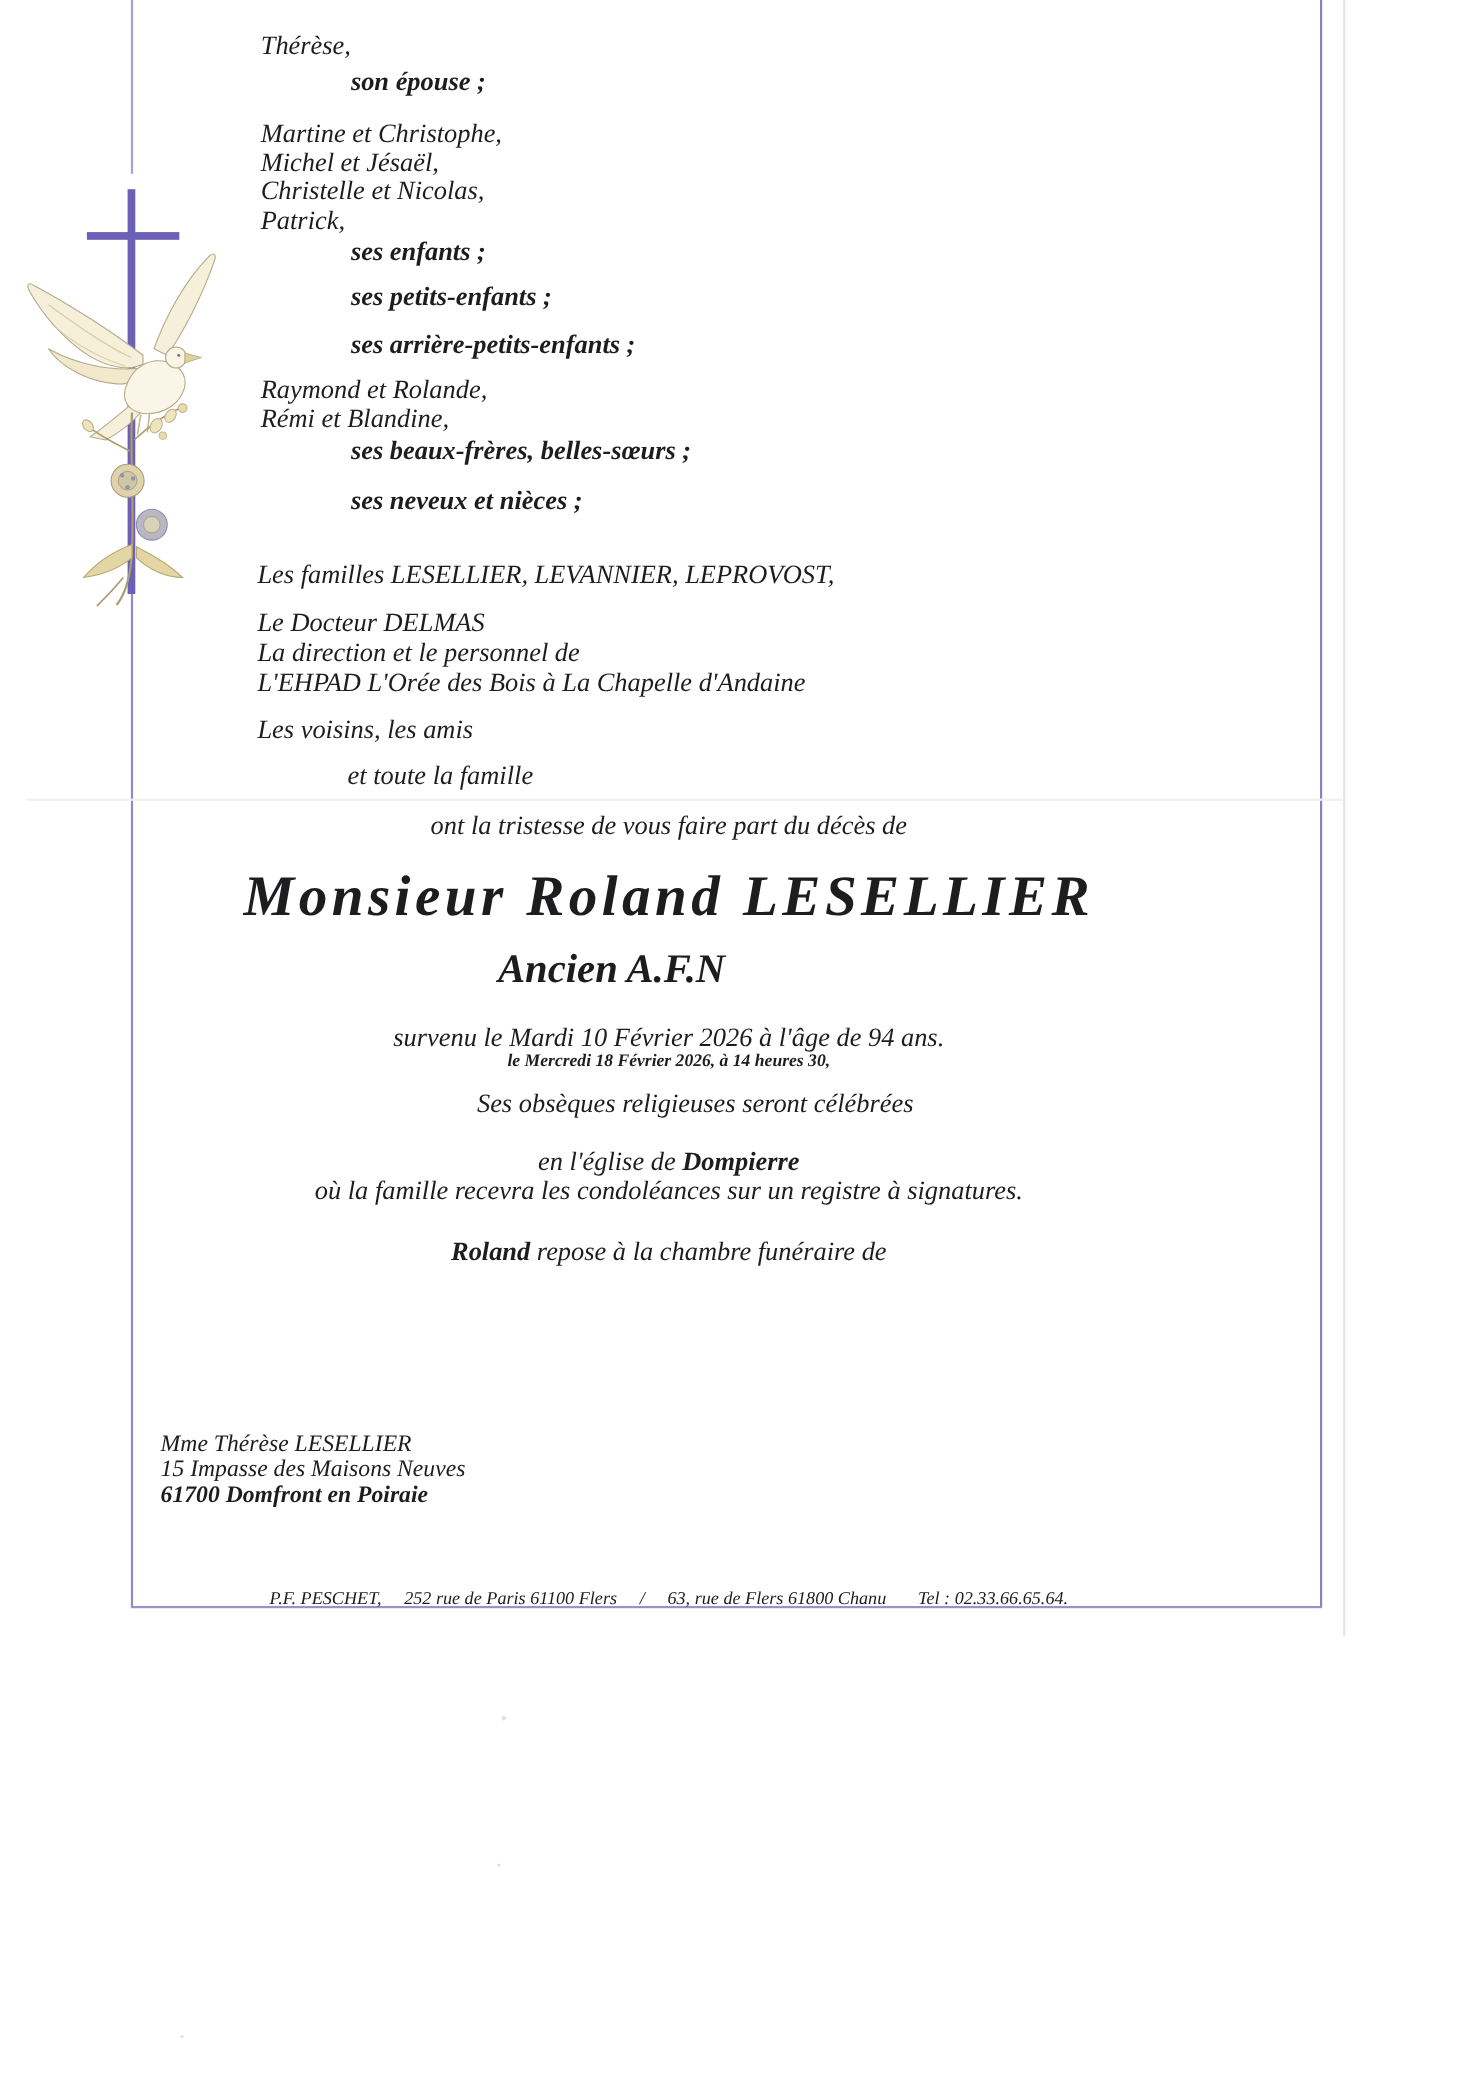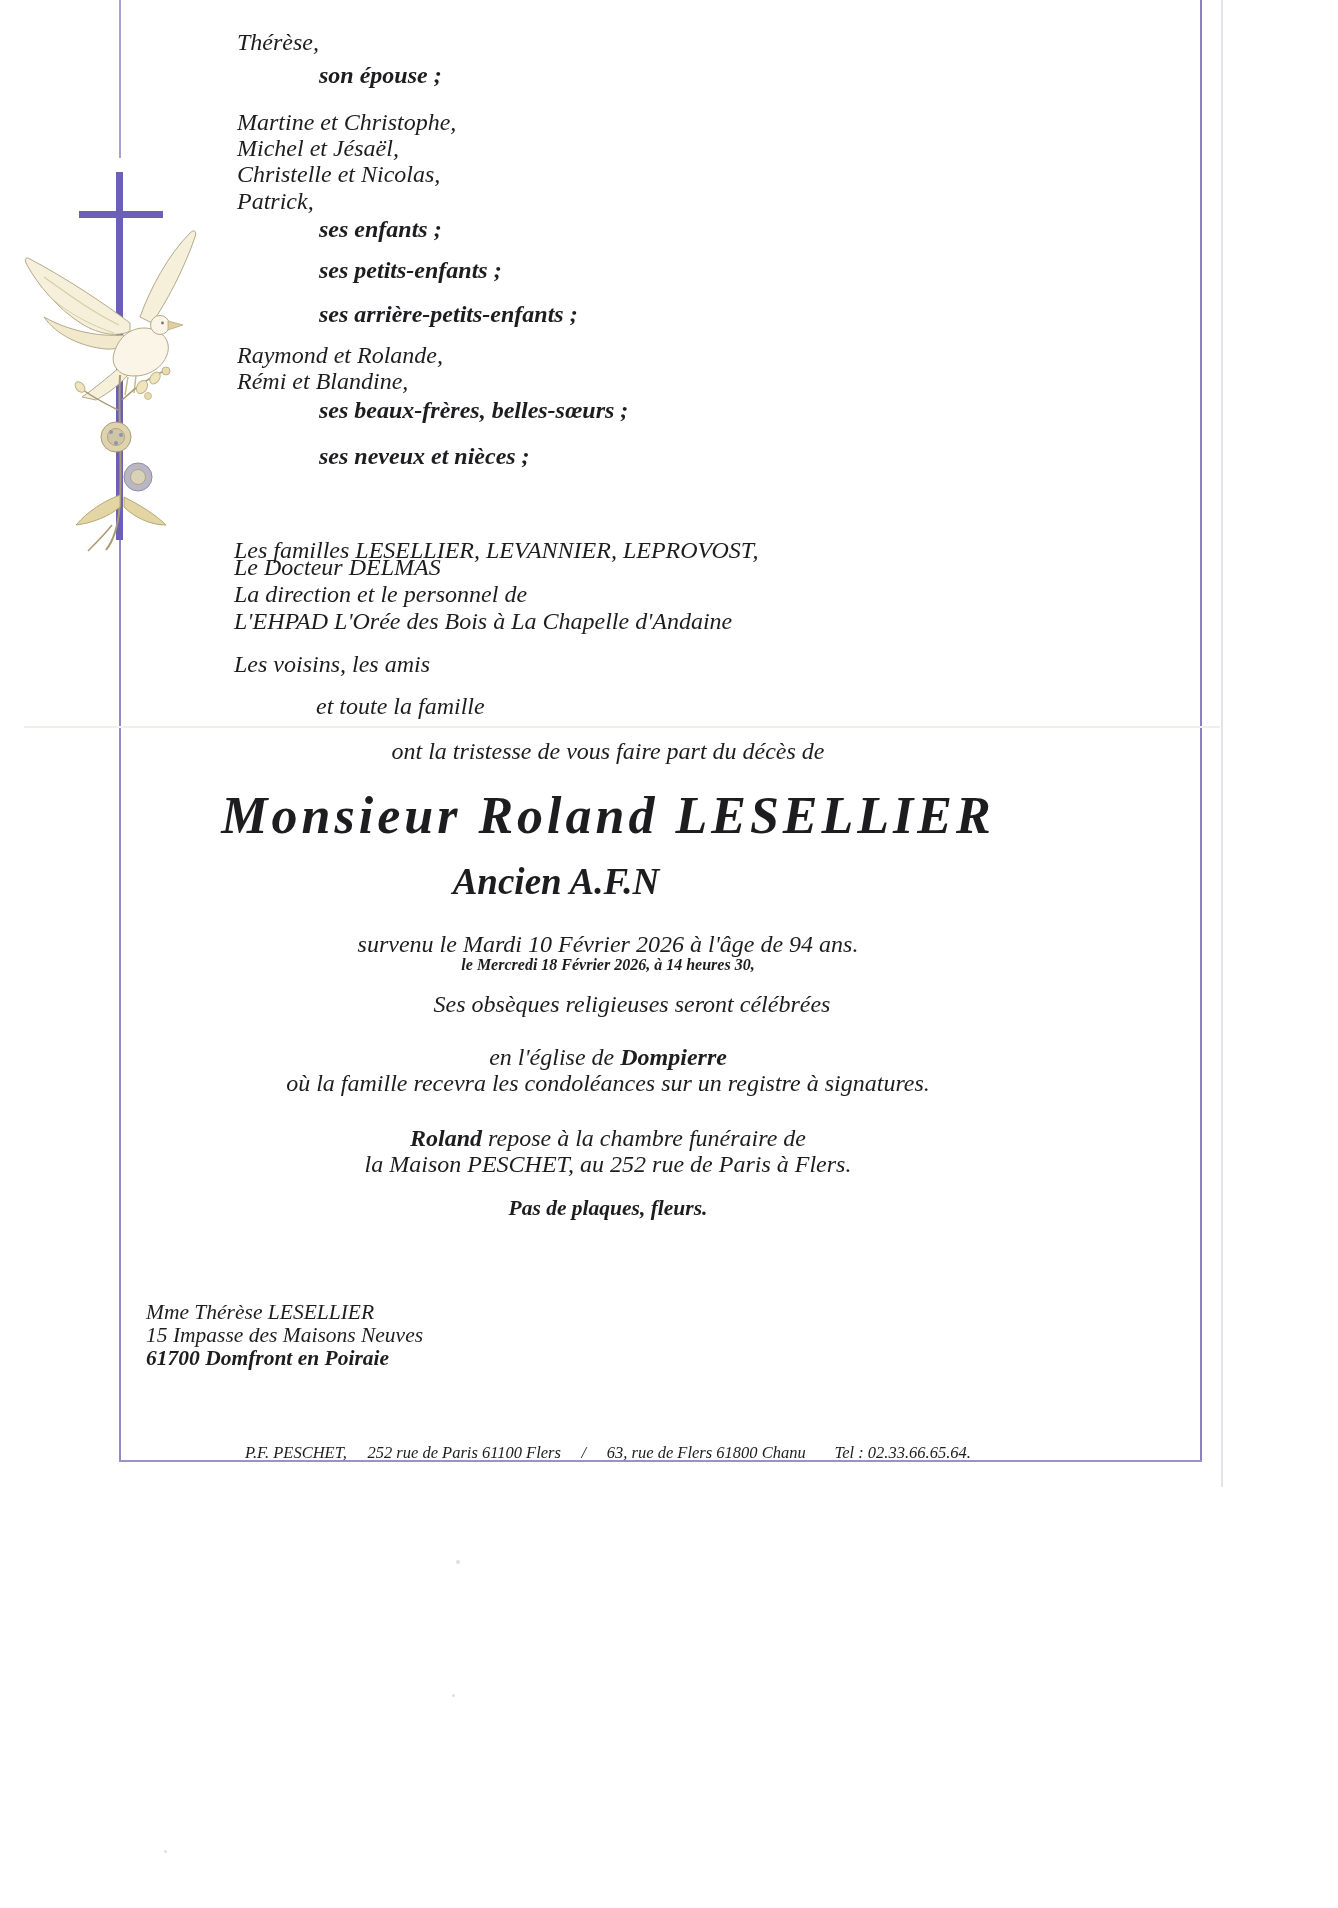--- a/index.html
+++ b/index.html
@@ -18,21 +18,21 @@
   .y-child1{left:213px;top:134px;}
   .y-child2{left:213px;top:160px;}
   .y-child3{left:213px;top:187px;}
   .y-children-rel{left:295px;top:215px;}
   .y-grandchildren{left:295px;top:256px;}
   .y-greatgrand{left:295px;top:300px;}
   .y-inlaw0{left:213px;top:341px;}
   .y-inlaw1{left:213px;top:367px;}
   .y-inlaws-rel{left:295px;top:396px;}
   .y-nephews{left:295px;top:442px;}
-  .y-mourner0{left:210px;top:536px;}
+  .y-mourner0{left:210px;top:509px;}
   .y-mourner1{left:210px;top:553px;}
   .y-mourner2{left:210px;top:580px;}
   .y-mourner3{left:210px;top:607px;}
   .y-mourner4{left:210px;top:650px;}
   .y-andfam{left:292px;top:692px;}
   .y-intro{top:737px;font-size:24px;}
   .y-title{top:785px;font-size:52px;font-weight:bold;letter-spacing:4px;}
   .y-subtitle{top:860px;font-size:37px;font-weight:bold;transform:translateX(-52px);}
   .y-death{top:930px;font-size:24px;}
   .y-cer1{top:990px;font-size:24px;padding-left:24px;}
@@ -152,22 +152,20 @@
   <div class="ln ctr y-subtitle">Ancien A.F.N</div>
   <div class="ln ctr y-title">Monsieur Roland LESELLIER</div>
   <div class="ln ctr y-death">survenu le Mardi 10 Février 2026 à l'âge de 94 ans.</div>
 
   <div class="ln ctr y-cer1">Ses obsèques religieuses seront célébrées</div>
   <div class="ln ctr y-cer2">le Mercredi 18 Février 2026, à 14 heures 30,</div>
   <div class="ln ctr y-cer3"><span>en l'église de </span><span class="b">Dompierre</span></div>
   <div class="ln ctr y-rep1"><span class="b">Roland</span><span> repose à la chambre funéraire de</span></div>
 
   <div class="ln ctr y-cer4">où la famille recevra les condoléances sur un registre à signatures.</div>
-  <div class="ln ctr y-rep2">la Maison PESCHET, au 252 rue de Paris à Flers.</div>
-  <div class="ln ctr y-note">Pas de plaques, fleurs.</div>
 
   <div class="ln y-contact0">Mme Thérèse LESELLIER</div>
   <div class="ln y-contact1">15 Impasse des Maisons Neuves</div>
   <div class="ln y-contact2">61700 Domfront en Poiraie</div>
 
   <div class="ln ctr y-foot2">P.F. PESCHET,     252 rue de Paris 61100 Flers     /     63, rue de Flers 61800 Chanu       Tel : 02.33.66.65.64.</div>
 
 </div>
 
 </body></html>

